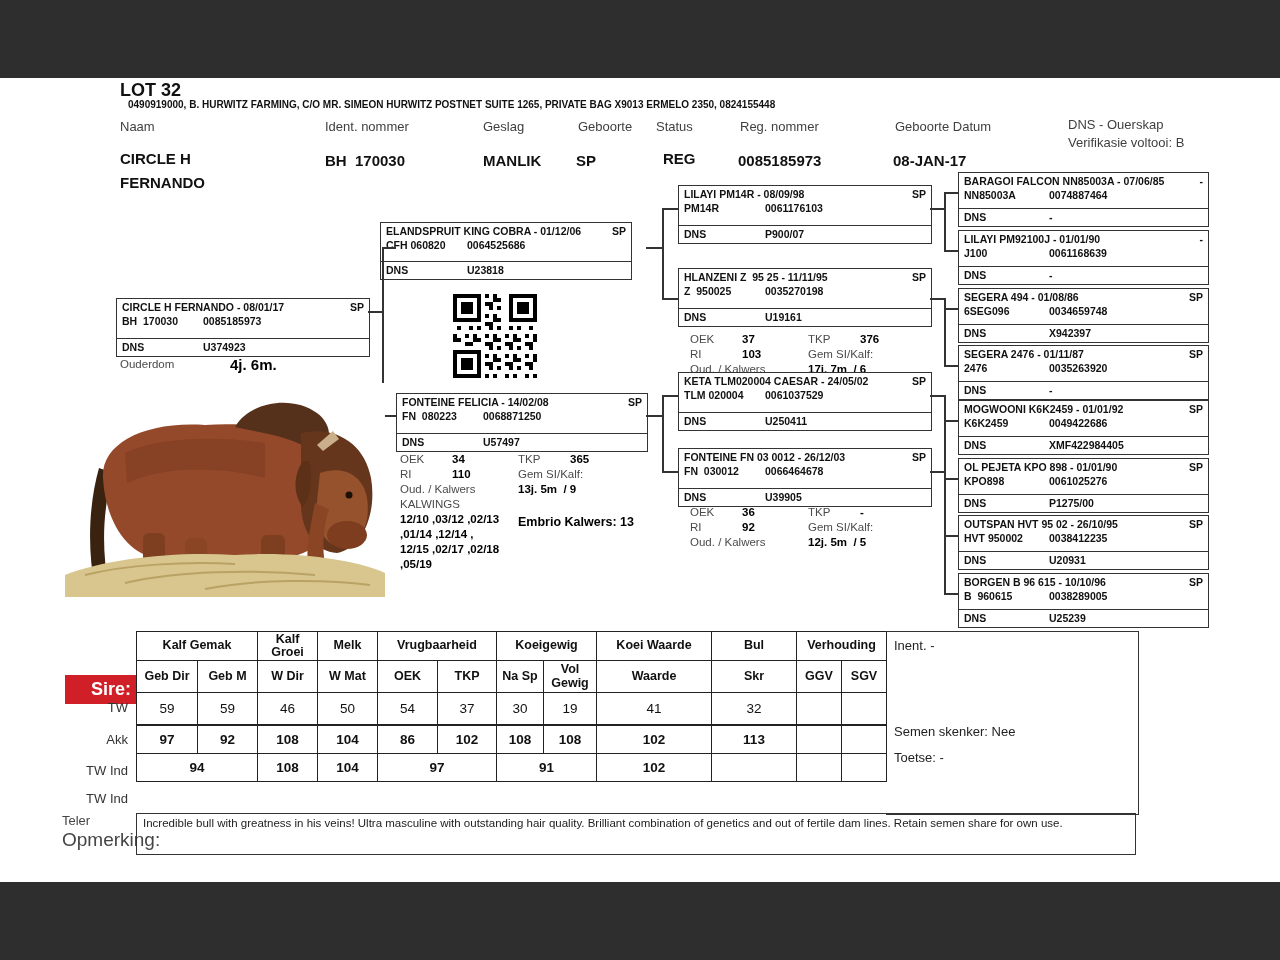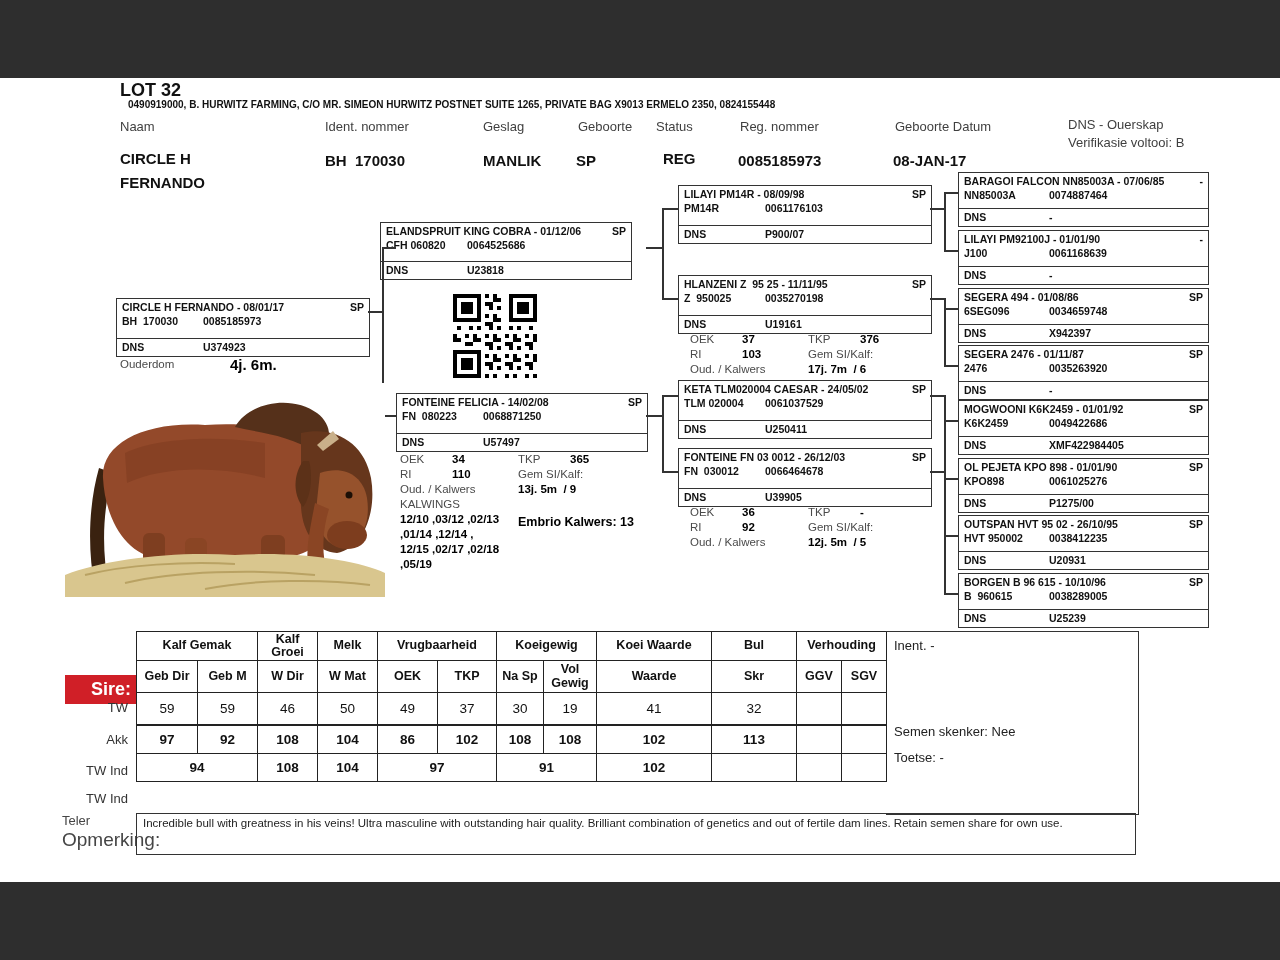--- a/index.html
+++ b/index.html
@@ -208,31 +208,31 @@
 12/15 ,02/17 ,02/18
 ,05/19</div>
     <div class="v" style="position:absolute;left:118px;top:63px;font-size:12.5px;">Embrio Kalwers: 13</div>
   </div>
 
   <div class="pbox" style="left:678px;top:107px;width:252px;height:57px;">
     <div class="trow"><span>LILAYI PM14R - 08/09/98</span><span>SP</span></div>
     <div class="idrow"><span>PM14R</span><span class="c2">0061176103</span></div>
     <div class="dnsrow"><span>DNS</span><span class="c2">P900/07</span></div>
   </div>
-  <div class="pbox" style="left:678px;top:197px;width:252px;height:57px;">
+  <div class="pbox" style="left:678px;top:190px;width:252px;height:57px;">
     <div class="trow"><span>HLANZENI Z  95 25 - 11/11/95</span><span>SP</span></div>
     <div class="idrow"><span>Z  950025</span><span class="c2">0035270198</span></div>
     <div class="dnsrow"><span>DNS</span><span class="c2">U19161</span></div>
   </div>
   <div class="stats" style="left:690px;top:254px;">
     <div class="line"><span class="l1">OEK</span><span class="v">37</span><span class="col2"><span class="l1">TKP</span><span class="v">376</span></span></div>
     <div class="line"><span class="l1">RI</span><span class="v">103</span><span class="col2">Gem SI/Kalf:</span></div>
     <div class="line"><span>Oud. / Kalwers</span><span class="col2 v">17j. 7m  / 6</span></div>
   </div>
-  <div class="pbox" style="left:678px;top:294px;width:252px;height:57px;margin-top:8px;">
+  <div class="pbox" style="left:678px;top:294px;width:252px;height:57px;">
     <div class="trow"><span>KETA TLM020004 CAESAR - 24/05/02</span><span>SP</span></div>
     <div class="idrow"><span>TLM 020004</span><span class="c2">0061037529</span></div>
     <div class="dnsrow"><span>DNS</span><span class="c2">U250411</span></div>
   </div>
   <div class="pbox" style="left:678px;top:370px;width:252px;height:57px;">
     <div class="trow"><span>FONTEINE FN 03 0012 - 26/12/03</span><span>SP</span></div>
     <div class="idrow"><span>FN  030012</span><span class="c2">0066464678</span></div>
     <div class="dnsrow"><span>DNS</span><span class="c2">U39905</span></div>
   </div>
   <div class="stats" style="left:690px;top:427px;">
@@ -389,21 +389,21 @@
       <th>Waarde</th>
       <th>Skr</th>
       <th>GGV</th>
       <th>SGV</th>
     </tr>
     <tr class="r-akk">
       <td>59</td>
       <td>59</td>
       <td>46</td>
       <td>50</td>
-      <td>49</td>
+      <td>54</td>
       <td>37</td>
       <td>30</td>
       <td>19</td>
       <td>41</td>
       <td>32</td>
       <td></td>
       <td></td>
     </tr>
     <tr class="r-ind">
       <td>97</td>

